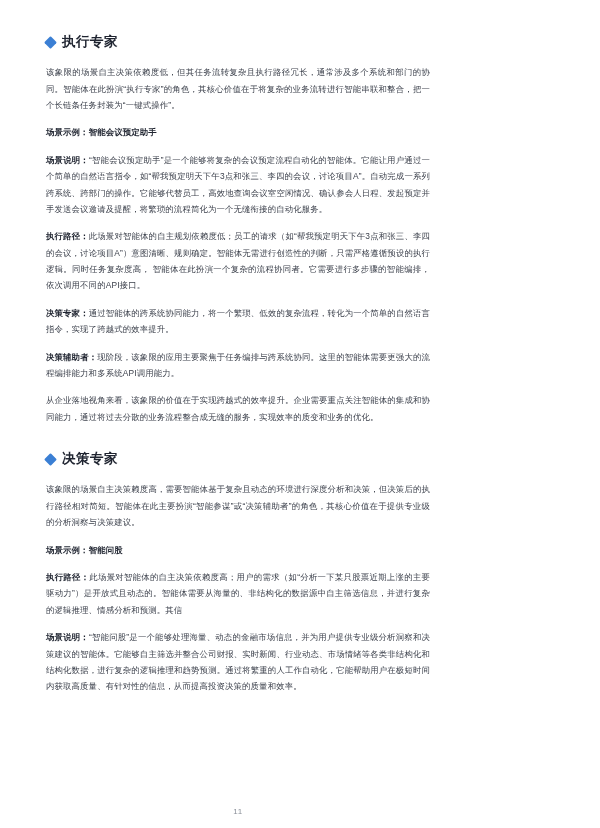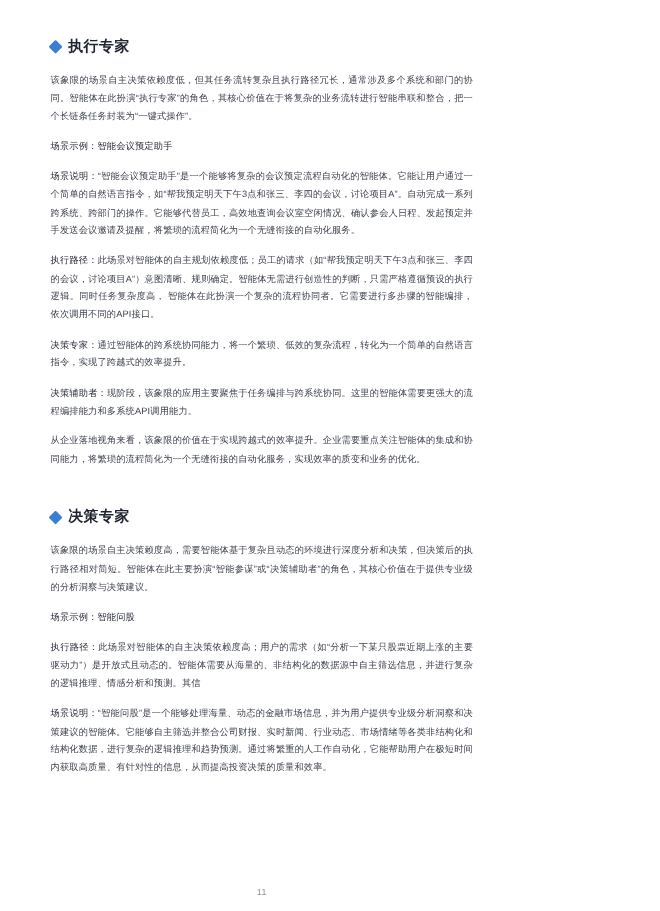--- a/index.html
+++ b/index.html
@@ -22,21 +22,21 @@
     padding: 34px 46px 30px 46px;
     overflow: hidden;
   }
   .section-head {
     display: flex;
     align-items: center;
     gap: 7px;
     margin: 0 0 14px 0;
   }
   .section-head.second {
-    margin-top: 37px;
+    margin-top: 26px;
   }
   .diamond-icon {
     width: 9px;
     height: 9px;
     flex: 0 0 auto;
     background: #3b7fd4;
     transform: rotate(45deg);
     border-radius: 1px;
     position: relative;
     top: 0px;
@@ -50,21 +50,21 @@
   }
   p.para {
     font-size: 8.4px;
     line-height: 1.95;
     text-align: justify;
     margin: 0 0 11px 0;
     color: #3a3f4a;
     letter-spacing: 0.15px;
   }
   .lbl {
-    font-weight: normal;
+    font-weight: bold;
     color: #1f2430;
   }
   .page-number {
     position: absolute;
     left: 0;
     right: 0;
     bottom: 12px;
     text-align: center;
     font-size: 8px;
     color: #8b9099;
@@ -86,21 +86,21 @@
   <p class="para"><span class="lbl">场景示例：</span><span class="lbl">智能会议预定助手</span></p>
 
   <p class="para"><span class="lbl">场景说明：</span><span>“智能会议预定助手”是一个能够将复杂的会议预定流程自动化的智能体。它能让用户通过一个简单的自然语言指令，如“帮我预定明天下午3点和张三、李四的会议，讨论项目A”。自动完成一系列跨系统、跨部门的操作。它能够代替员工，高效地查询会议室空闲情况、确认参会人日程、发起预定并手发送会议邀请及提醒，将繁琐的流程简化为一个无缝衔接的自动化服务。</span></p>
 
   <p class="para"><span class="lbl">执行路径：</span><span>此场景对智能体的自主规划依赖度低；员工的请求（如“帮我预定明天下午3点和张三、李四的会议，讨论项目A”）意图清晰、规则确定。智能体无需进行创造性的判断，只需严格遵循预设的执行逻辑。同时任务复杂度高， 智能体在此扮演一个复杂的流程协同者。它需要进行多步骤的智能编排，依次调用不同的API接口。</span></p>
 
   <p class="para"><span class="lbl">决策专家：</span><span>通过智能体的跨系统协同能力，将一个繁琐、低效的复杂流程，转化为一个简单的自然语言指令，实现了跨越式的效率提升。</span></p>
 
   <p class="para"><span class="lbl">决策辅助者：</span><span>现阶段，该象限的应用主要聚焦于任务编排与跨系统协同。这里的智能体需要更强大的流程编排能力和多系统API调用能力。</span></p>
 
-  <p class="para"><span>从企业落地视角来看，该象限的价值在于实现跨越式的效率提升。企业需要重点关注智能体的集成和协同能力，将繁琐的流程简化为一个无缝衔接的自动化服务，实现效率的质变和业务的优化。</span></p>
+  <p class="para"><span>从企业落地视角来看，该象限的价值在于实现跨越式的效率提升。企业需要重点关注智能体的集成和协同能力，通过将过去分散的业务流程整合成无缝的服务，实现效率的质变和业务的优化。</span></p>
 
   <div class="section-head second">
     <span class="diamond-icon"></span>
     <span class="section-title">决策专家</span>
   </div>
 
   <p class="para"><span>该象限的场景自主决策赖度高，需要智能体基于复杂且动态的环境进行深度分析和决策，但决策后的执行路径相对简短。智能体在此主要扮演“智能参谋”或“决策辅助者”的角色，其核心价值在于提供专业级的分析洞察与决策建议。</span></p>
 
   <p class="para"><span class="lbl">场景示例：</span><span class="lbl">智能问股</span></p>
 

